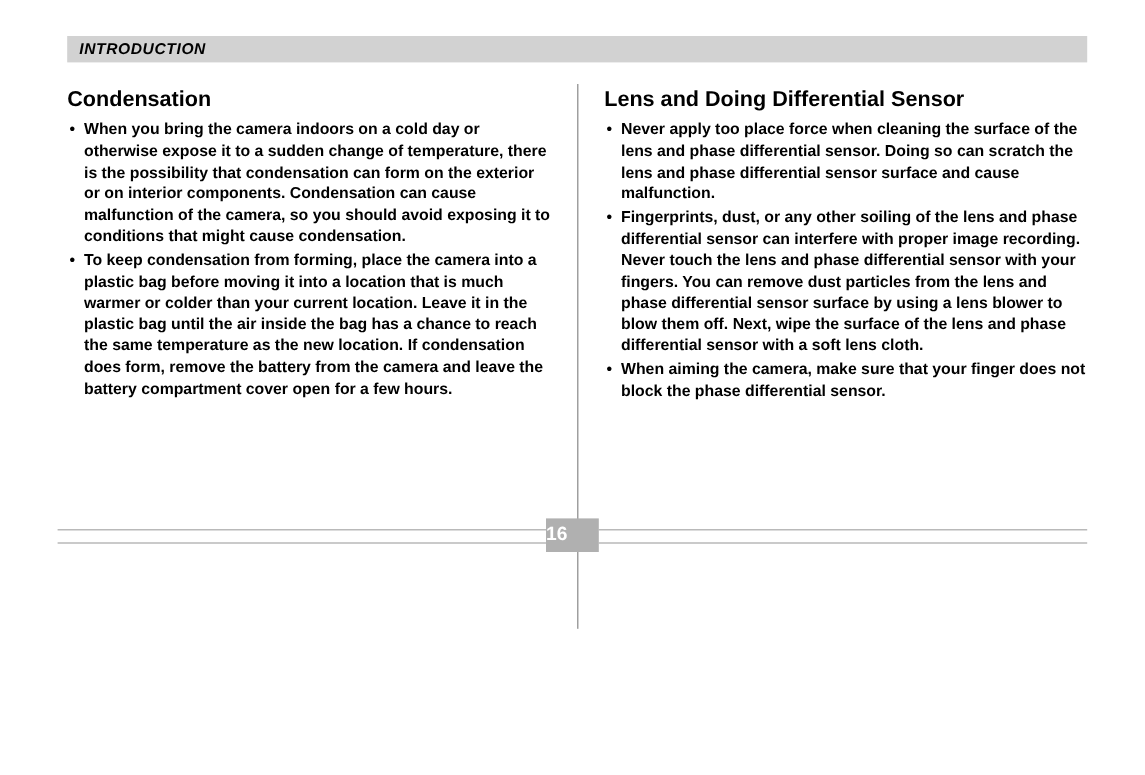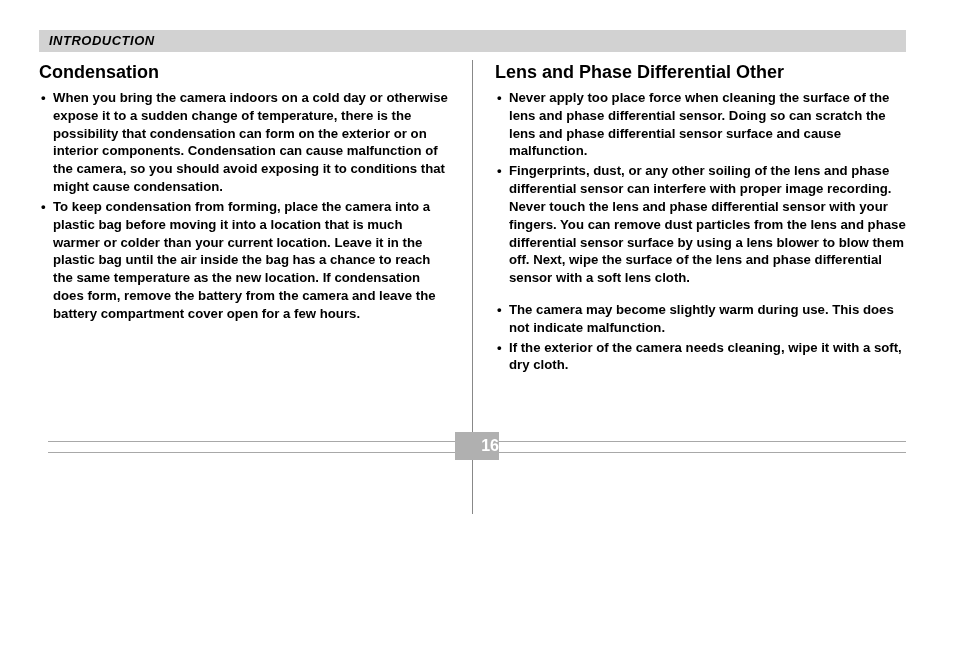--- a/index.html
+++ b/index.html
@@ -9,35 +9,35 @@
     height: 646px;
     background: #fff;
     font-family: Arial, Helvetica, sans-serif;
     color: #000;
   }
   .page {
     position: relative;
     width: 954px;
     height: 484px;
     box-sizing: border-box;
-    padding: 30px 48px 0 39px;
+    padding: 30px 48px 0 56px;
   }
   .header-bar {
     background: #d2d2d2;
     height: 22px;
     line-height: 22px;
     padding: 0 10px;
     font-size: 13px;
     font-weight: bold;
     font-style: italic;
     letter-spacing: 0.5px;
   }
   .cols {
     display: flex;
-    margin-top: 2px;
+    margin-top: 12px;
     min-height: 520px;
   }
   .col {
     width: 50%;
     box-sizing: border-box;
     padding-right: 22px;
   }
   .divider {
     width: 0;
     border-left: 1.6px solid #888;
@@ -94,21 +94,21 @@
     left: 50%;
     transform: translateX(-50%);
     top: 0;
     background: #b0b0b0;
     color: #fff;
     font-size: 16px;
     font-weight: bold;
     width: 44px;
     height: 28px;
     line-height: 28px;
-    text-align: right;
+    text-align: left;
   }
 </style>
 </head>
 <body>
 
 <div class="page">
 
   <div class="header-bar">
     <span>INTRODUCTION</span>
   </div>
@@ -119,30 +119,27 @@
       <h2 class="section">Condensation</h2>
       <ul class="bullets">
         <li>When you bring the camera indoors on a cold day or otherwise expose it to a sudden change of temperature, there is the possibility that condensation can form on the exterior or on interior components. Condensation can cause malfunction of the camera, so you should avoid exposing it to conditions that might cause condensation.</li>
         <li>To keep condensation from forming, place the camera into a plastic bag before moving it into a location that is much warmer or colder than your current location. Leave it in the plastic bag until the air inside the bag has a chance to reach the same temperature as the new location. If condensation does form, remove the battery from the camera and leave the battery compartment cover open for a few hours.</li>
       </ul>
     </div>
 
     <div class="divider"></div>
 
     <div class="col right">
-      <h2 class="section">Lens and Phase Differential Other</h2>
+      <h2 class="section">Lens and Doing Differential Sensor</h2>
       <ul class="bullets">
         <li>Never apply too place force when cleaning the surface of the lens and phase differential sensor. Doing so can scratch the lens and phase differential sensor surface and cause malfunction.</li>
         <li>Fingerprints, dust, or any other soiling of the lens and phase differential sensor can interfere with proper image recording. Never touch the lens and phase differential sensor with your fingers. You can remove dust particles from the lens and phase differential sensor surface by using a lens blower to blow them off. Next, wipe the surface of the lens and phase differential sensor with a soft lens cloth.</li>
+        <li>When aiming the camera, make sure that your finger does not block the phase differential sensor.</li>
       </ul>
 
-      <ul class="bullets">
-        <li>The camera may become slightly warm during use. This does not indicate malfunction.</li>
-        <li>If the exterior of the camera needs cleaning, wipe it with a soft, dry cloth.</li>
-      </ul>
     </div>
 
   </div>
 
   <div class="footer">
     <div class="rule-left"></div>
     <div class="page-badge">16</div>
     <div class="rule-right"></div>
   </div>
 

